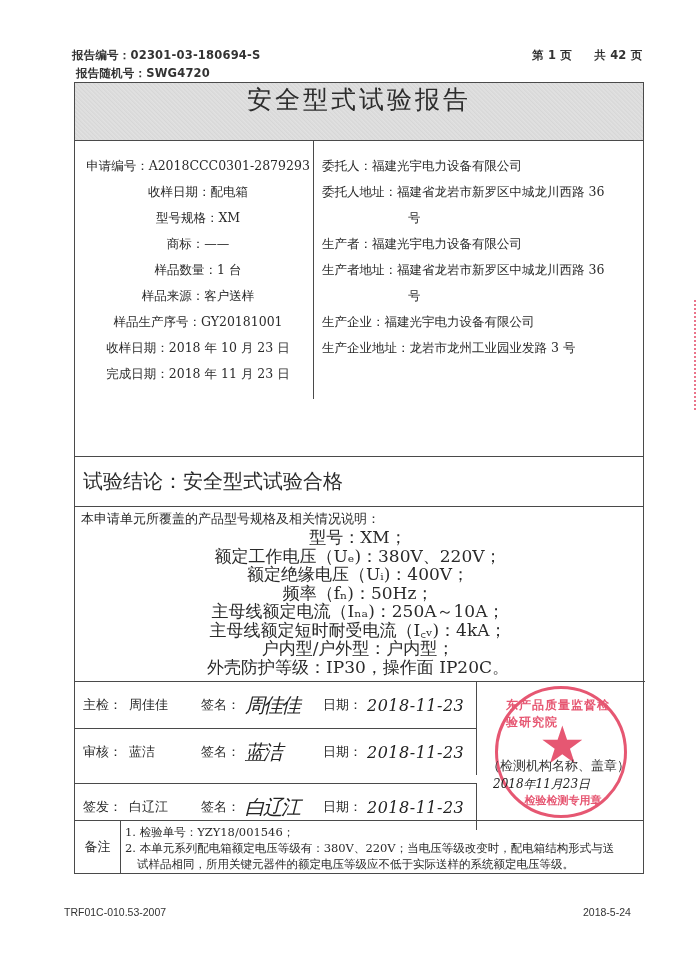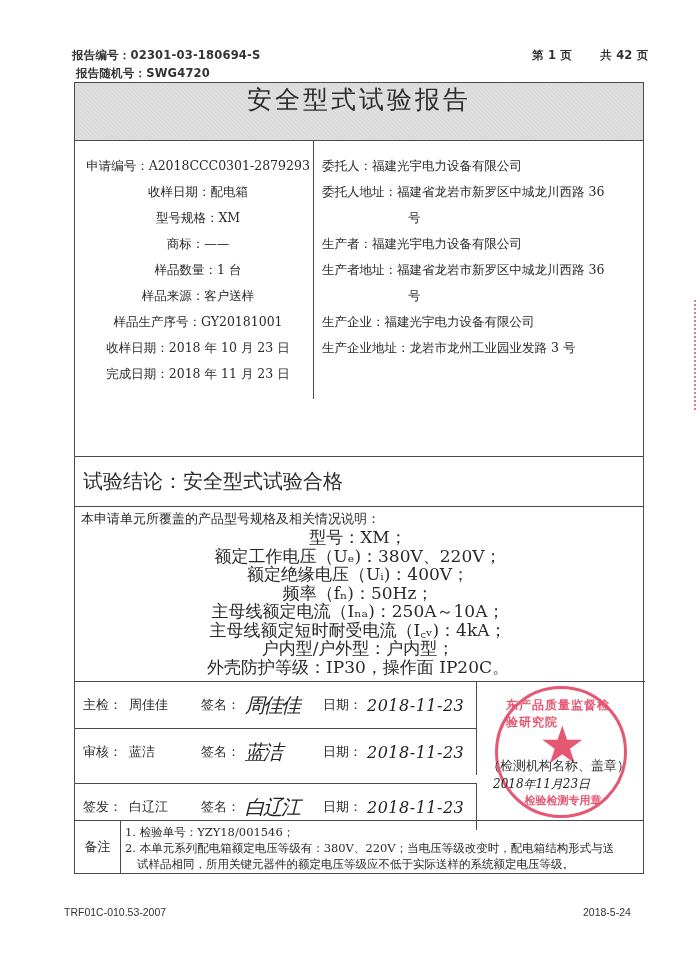--- a/index.html
+++ b/index.html
@@ -78,21 +78,21 @@
 <body>
 
 <div class="meta sans" id="meta-report-no">
   <span>报告编号：</span><span>02301-03-180694-S</span>
 </div>
 <div class="meta sans" id="meta-random-no">
   <span>报告随机号：</span><span>SWG4720</span>
 </div>
 <div class="meta sans" id="meta-page">
   <span>第 1 页</span>
-  <span style="margin-left:20px">共 42 页</span>
+  <span style="margin-left:14px">共 42 页</span>
 </div>
 
 <div class="doc-table">
 
   <div class="row first title-row">
     <span class="title">安全型式试验报告</span>
   </div>
 
   <div class="row info-row">
     <div class="info-col info-left">

